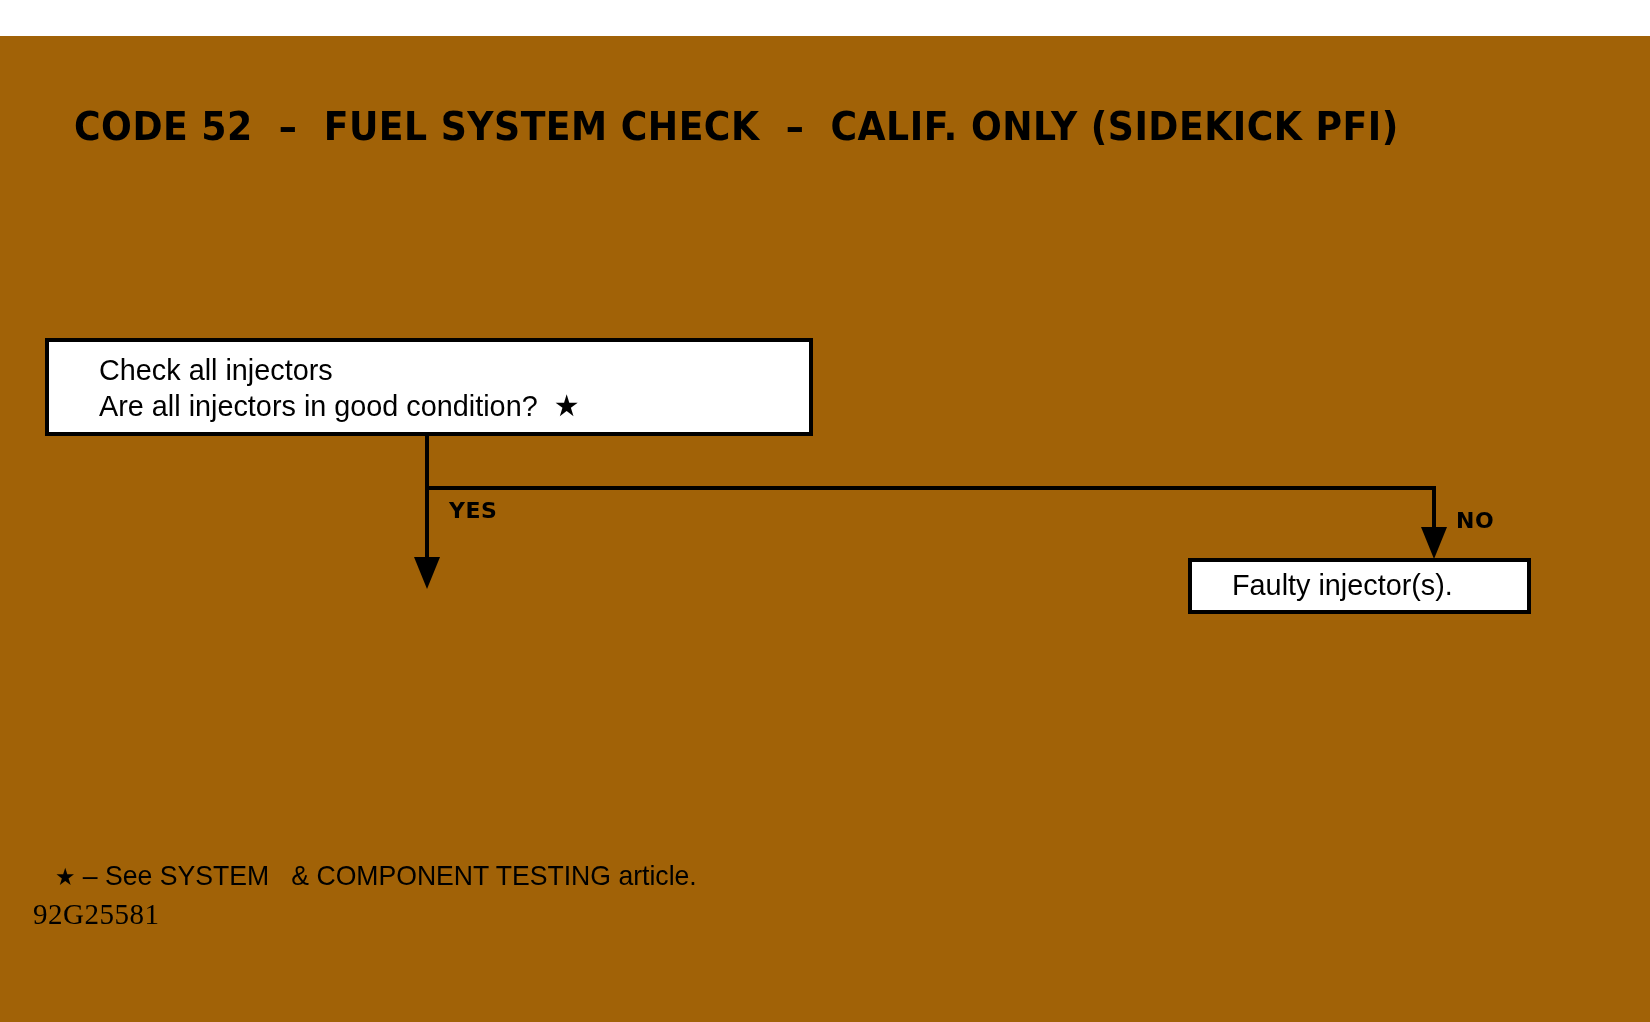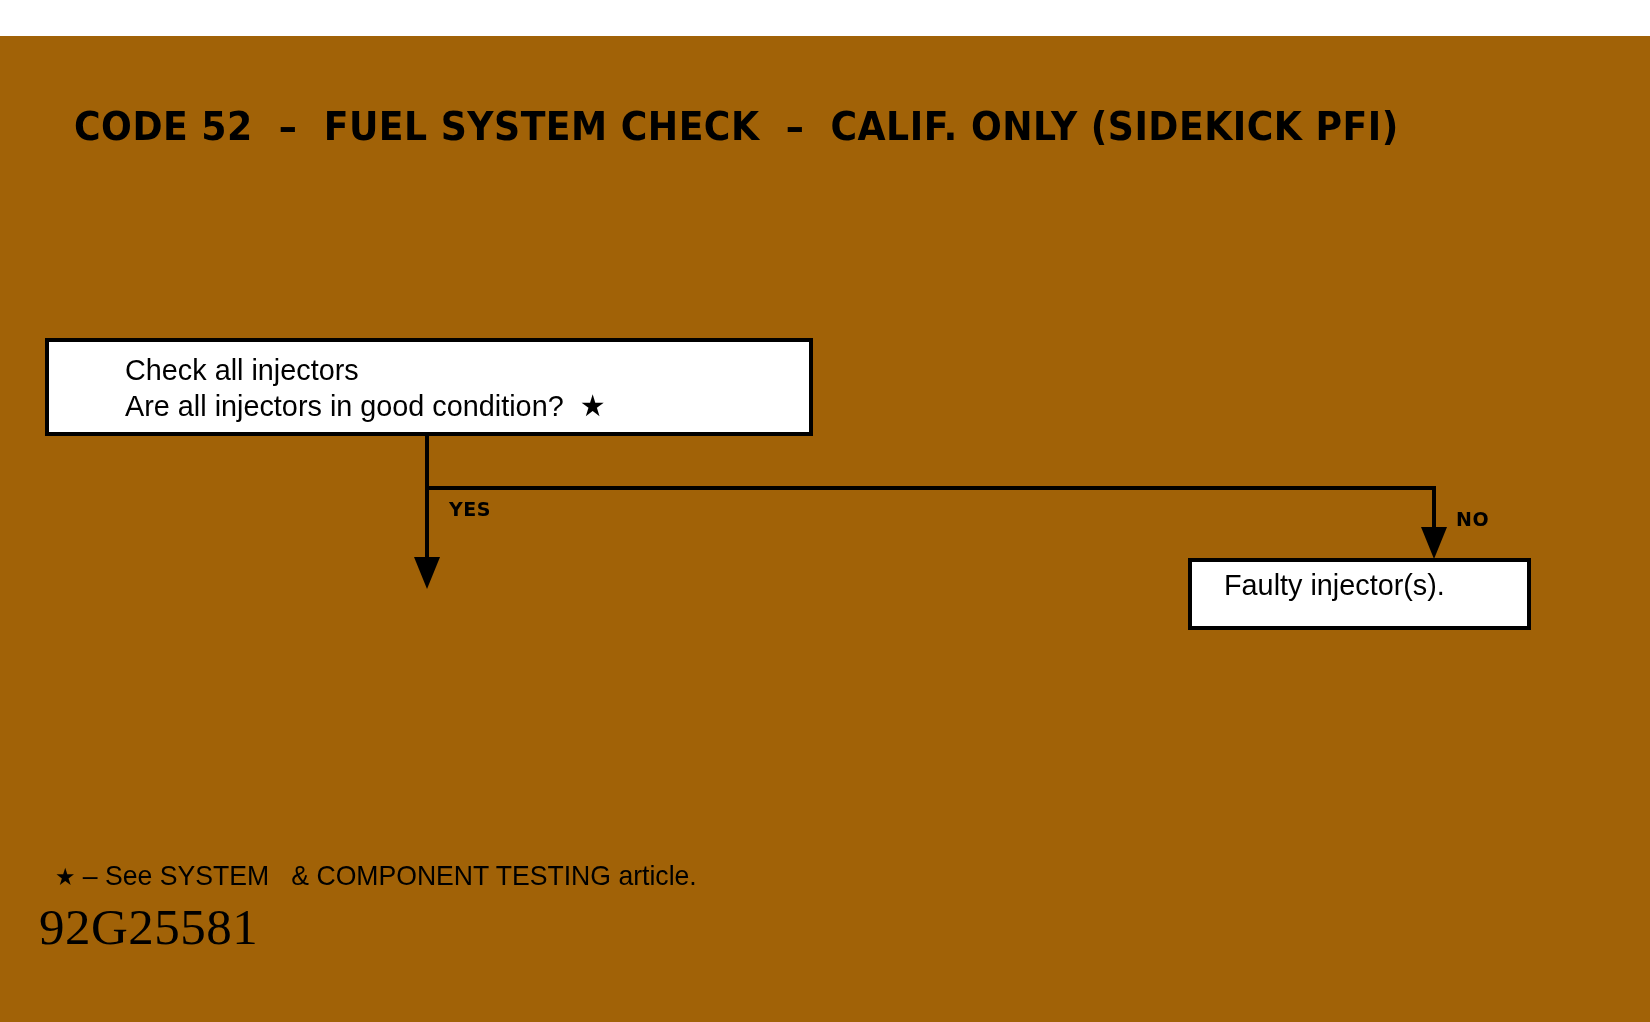--- a/index.html
+++ b/index.html
@@ -49,35 +49,35 @@
     color: #000;
     transform: scaleX(0.96);
     transform-origin: left center;
   }
 
   #box-question {
     left: 45px;
     top: 302px;
     width: 768px;
     height: 98px;
-    padding: 10px 0 0 76px;
+    padding: 10px 0 0 50px;
   }
   #box-result-yes {
     left: 45px;
     top: 553px;
     width: 768px;
     height: 211px;
     padding: 10px 0 0 41px;
   }
   #box-result-no {
     left: 1188px;
     top: 522px;
     width: 343px;
-    height: 72px;
-    padding: 5px 0 0 32px;
+    height: 56px;
+    padding: 5px 0 0 40px;
   }
 
   
   .vline {
     position: absolute;
     width: 4px;
     background: #000;
   }
   .hline {
     position: absolute;
@@ -100,21 +100,21 @@
   
   #yes-stem { left: 425px; top: 450px; height: 75px; }
   #yes-arrow { left: 414px; top: 521px; }
   
   #no-stem { left: 1432px; top: 450px; height: 45px; }
   #no-arrow { left: 1421px; top: 491px; }
 
   .branch-label {
     position: absolute;
     font-family: "DejaVu Sans", sans-serif;
-    font-size: 19px;
+    font-size: 22px;
     font-weight: bold;
     letter-spacing: 0.5px;
     color: #000;
     white-space: pre;
   }
   #label-yes { left: 449px; top: 462px; }
   #label-no  { left: 1456px; top: 472px; }
 
   
   #footnote {
@@ -126,24 +126,24 @@
     white-space: pre;
     color: #000;
     transform: scaleX(0.95);
     transform-origin: left top;
   }
   #footnote .star { font-size: 24px; }
 
   
   #figure-id {
     position: absolute;
-    left: 39px;
+    left: 33px;
     top: 862px;
     font-family: "Liberation Serif", serif;
-    font-size: 51px;
+    font-size: 29px;
     letter-spacing: 0.5px;
     color: #000;
     white-space: pre;
   }
 </style>
 </head>
 <body>
 
 <div id="page">
 

